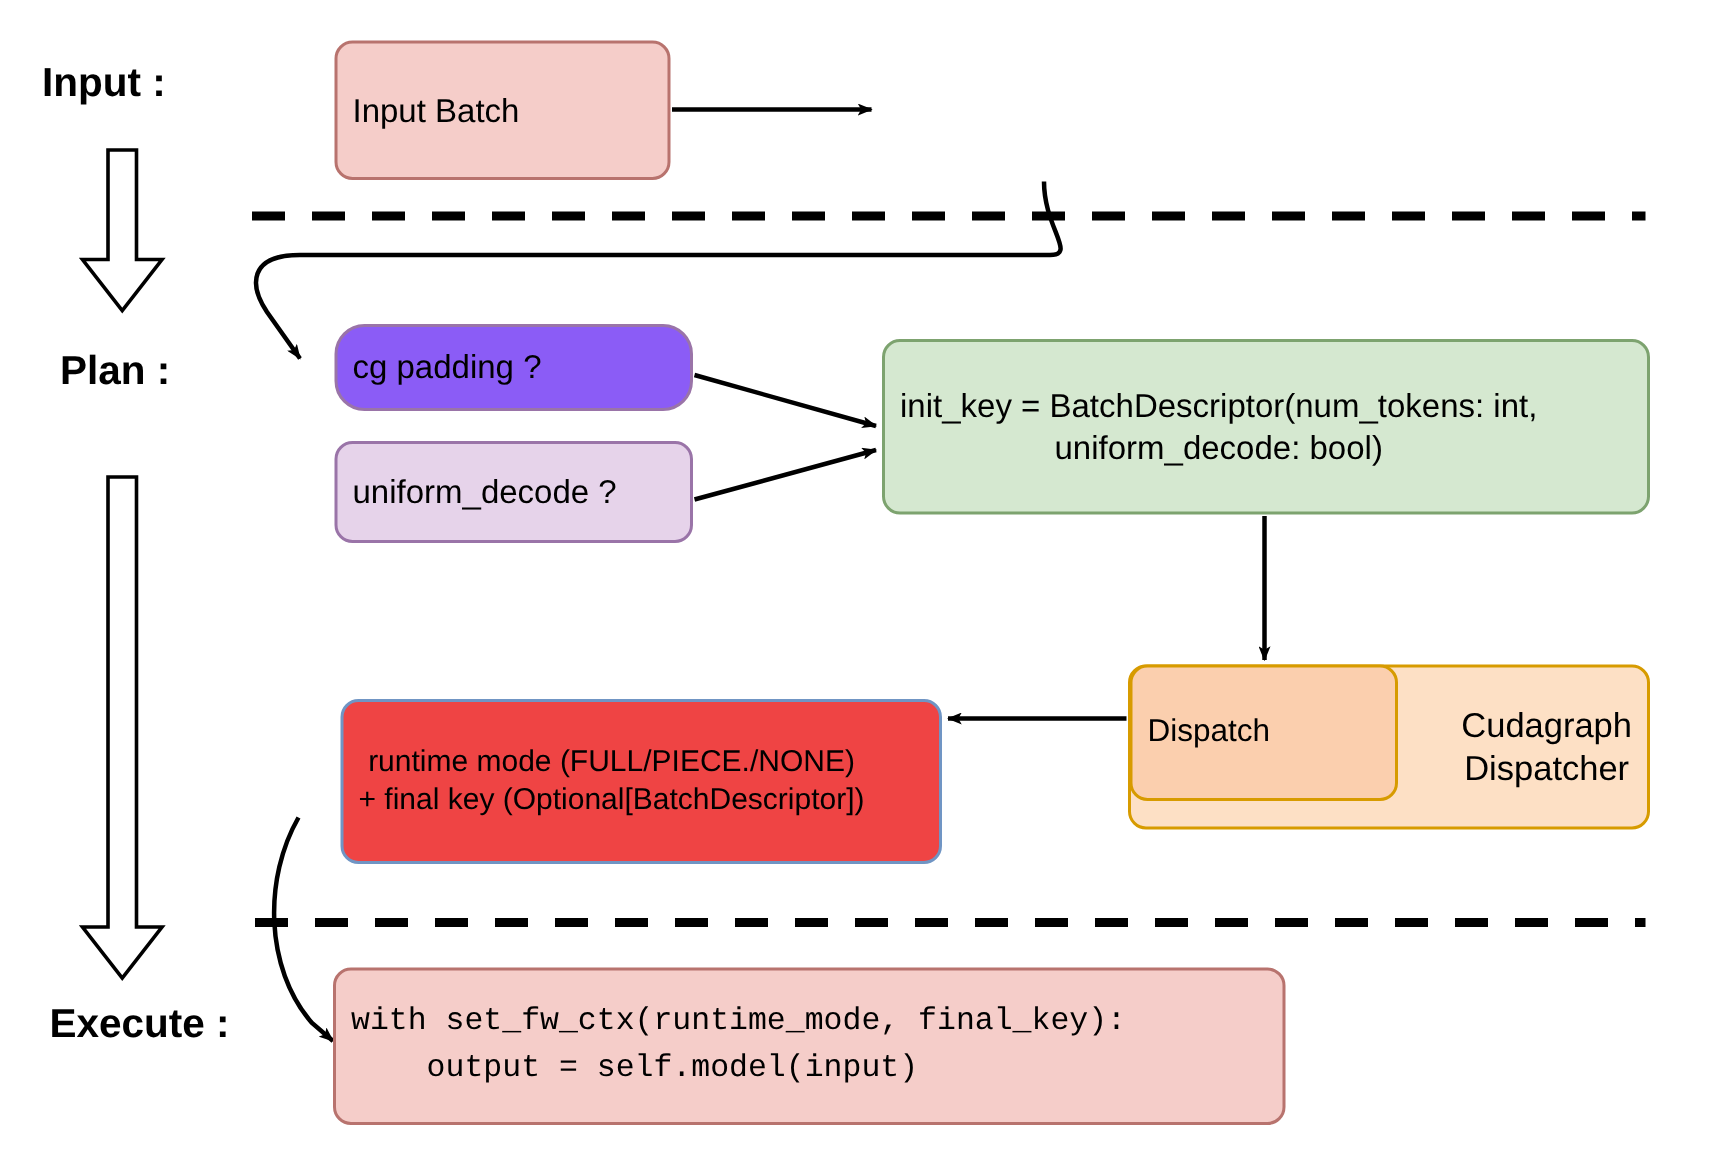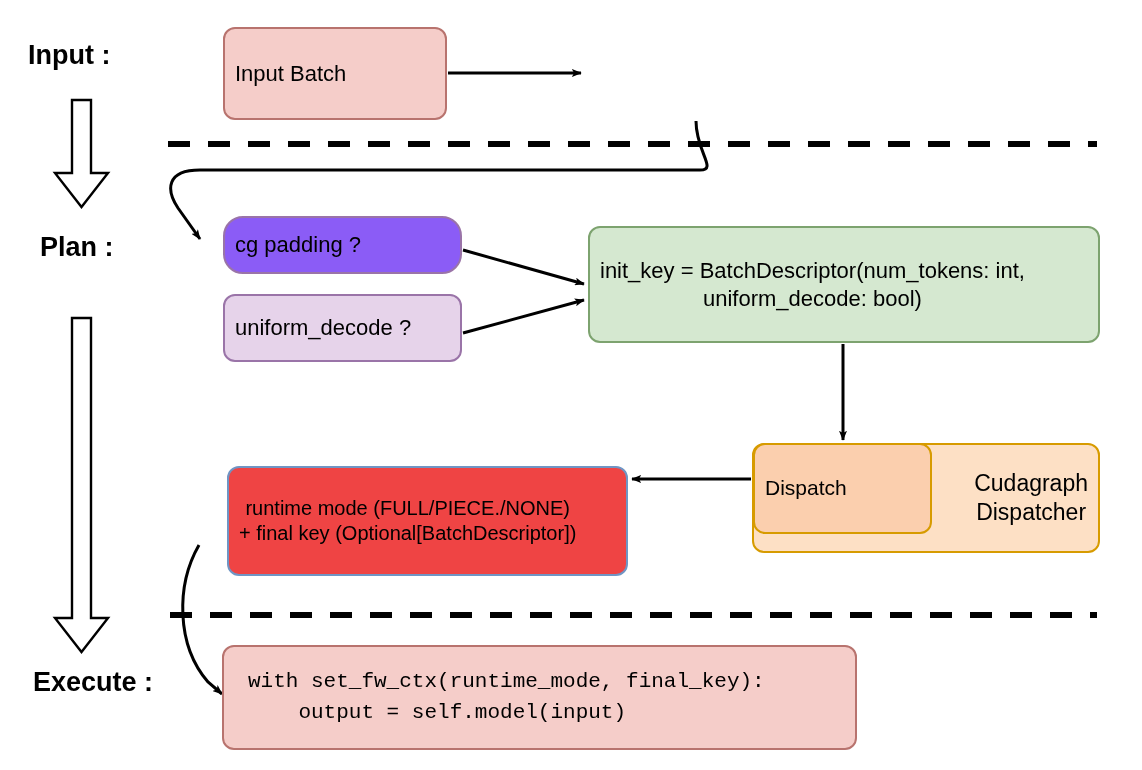--- a/index.html
+++ b/index.html
@@ -47,21 +47,21 @@
     line-height: 1.25;
     padding: 4px 10px;
   }
   .node.code {
     font-family: "Liberation Mono", "DejaVu Sans Mono", monospace;
     font-size: 21px;
     justify-content: flex-start;
     text-align: left;
     white-space: pre;
     line-height: 1.45;
-    padding-left: 24px;
+    padding-left: 10px;
   }
   .n-input-batch {
     left: 223px; top: 27px; width: 224px; height: 93px;
     background: #f5cdc9; border-color: #b8736e;
   }
   .n-preprocess {
     left: 585px; top: 27px; width: 223px; height: 93px;
     background: #fdeab5; border-color: #d2a73a;
   }
   .n-cg-padding {

